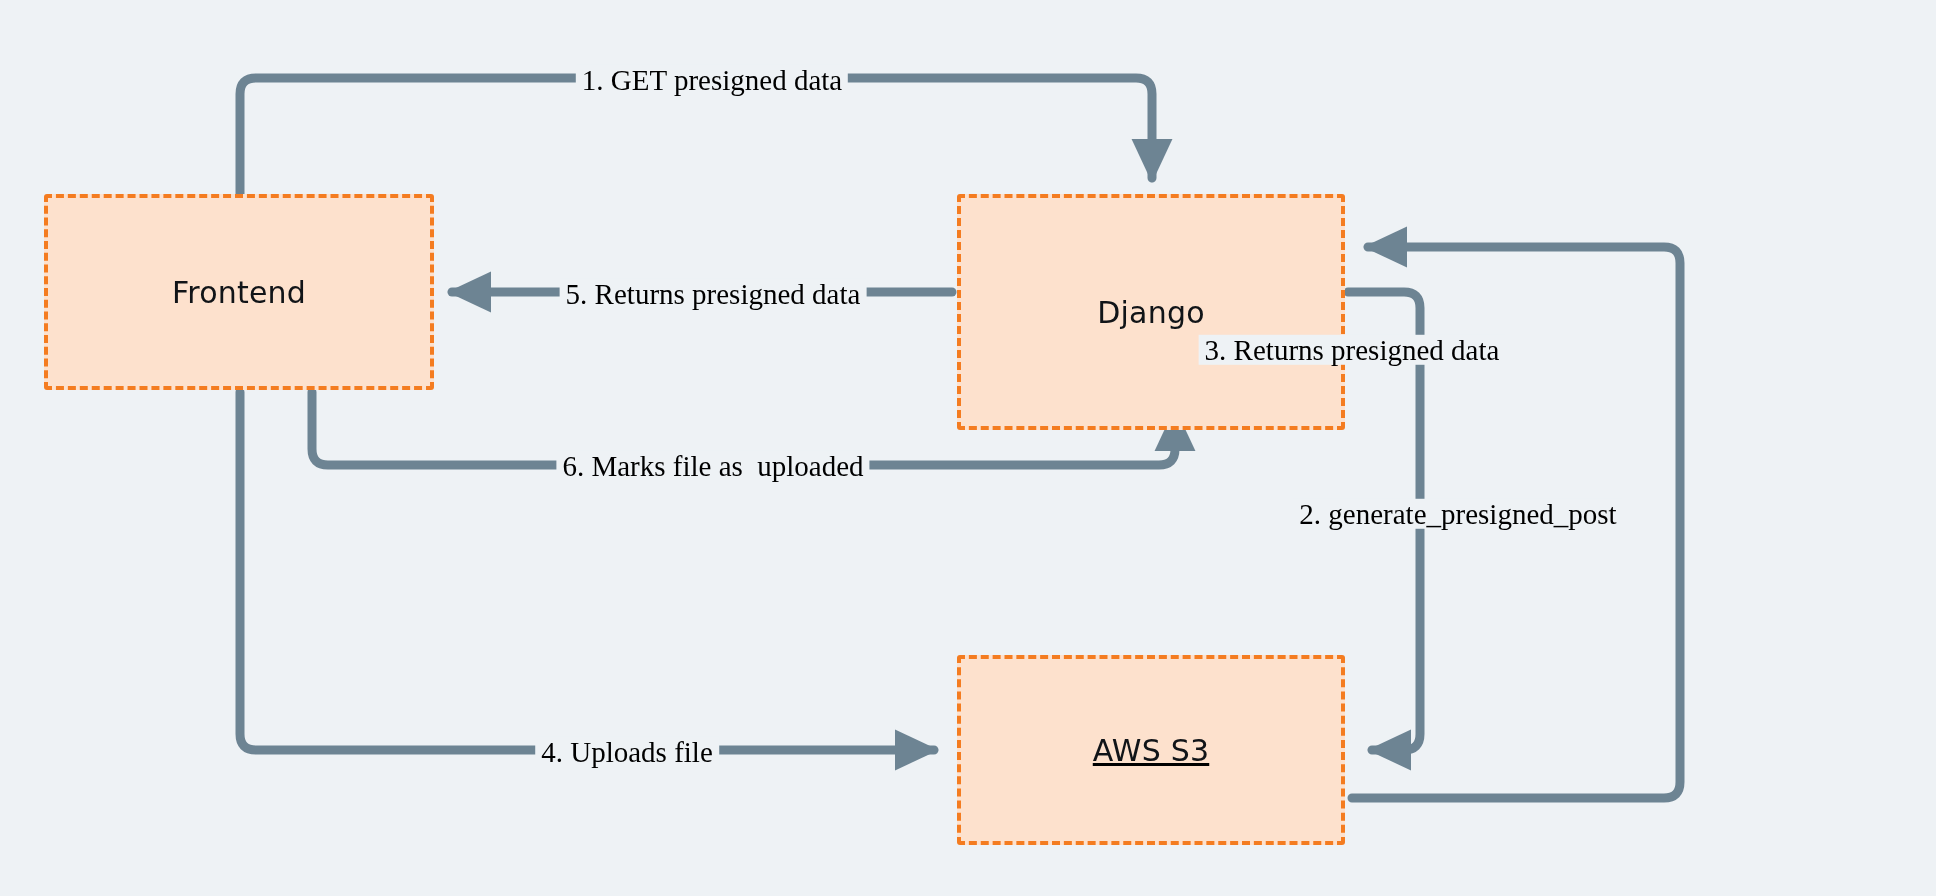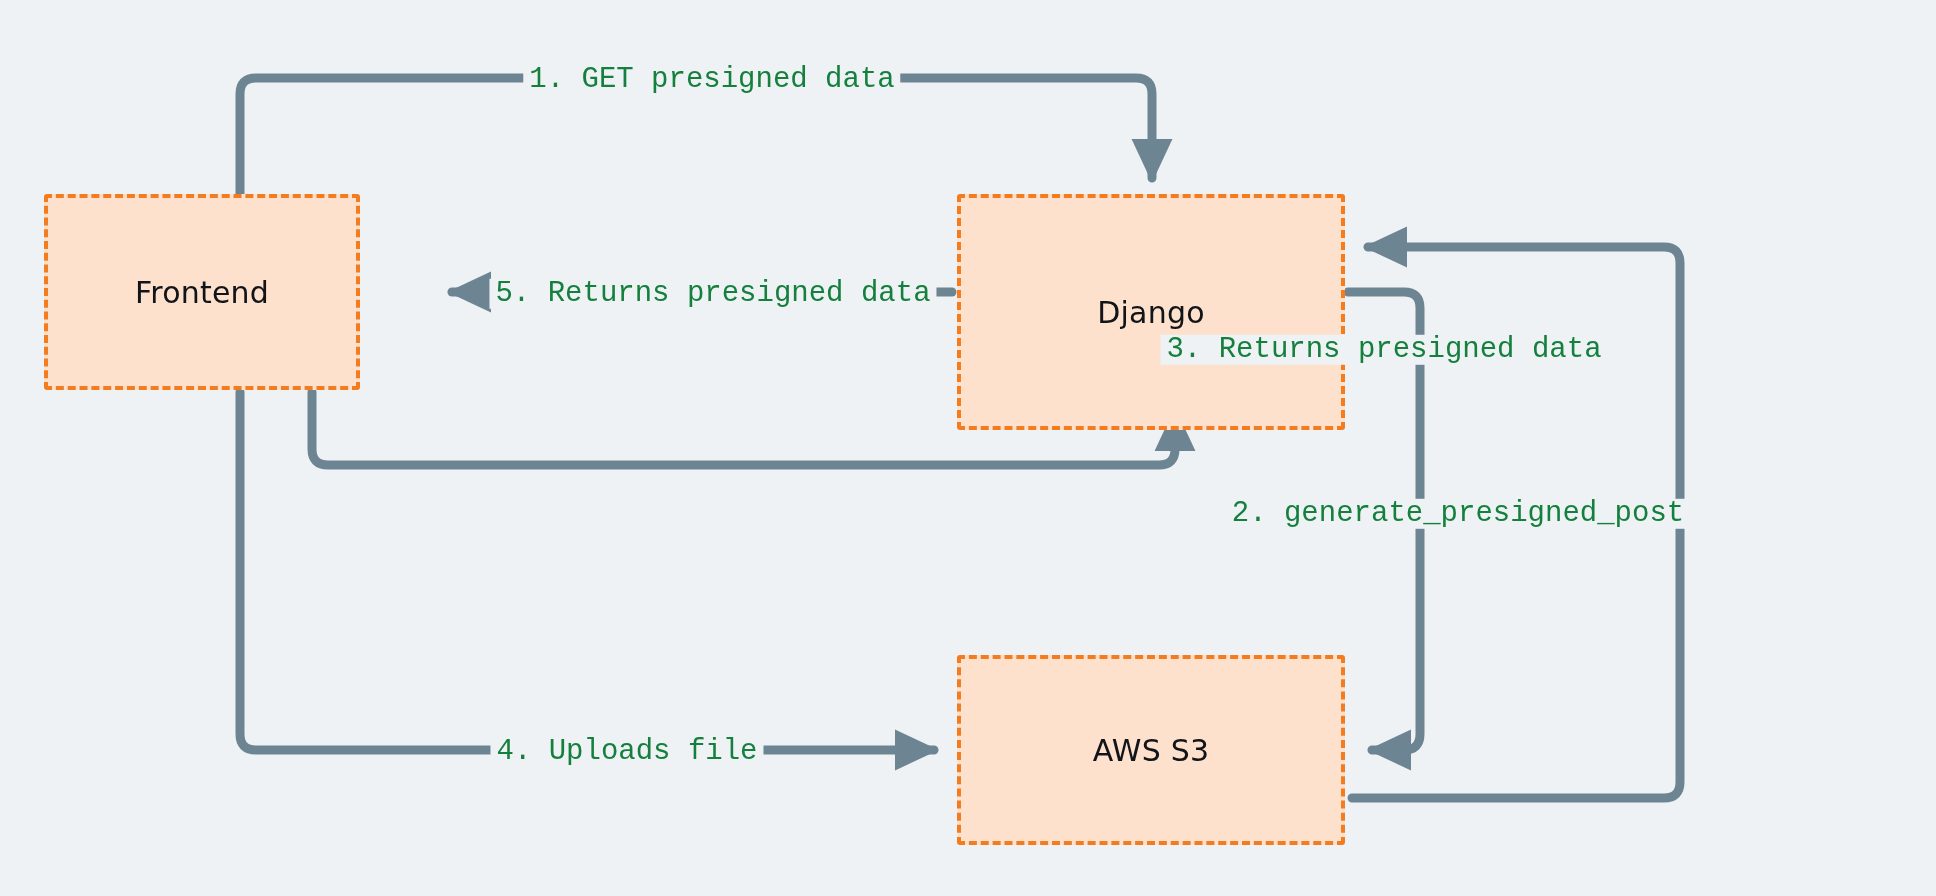--- a/index.html
+++ b/index.html
@@ -39,32 +39,32 @@
   }
   .node-label {
     font-family: "DejaVu Sans", sans-serif;
     font-size: 30px;
     color: #111418;
     letter-spacing: 0.2px;
     white-space: pre;
   }
   .edge-label {
     position: absolute;
-    font-family: Liberation Mono, monospace;
+    font-family: Liberation Serif, serif;
     font-size: 29px;
-    color: #15803d;
+    color: #000000;
     white-space: pre;
     background: #eef2f5;
     line-height: 1.05;
     padding: 0 6px;
     transform: translate(-50%, -50%);
   }
-  .node-frontend { left: 44px;  top: 194px; width: 316px;  height: 196px; }
+  .node-frontend { left: 44px;  top: 194px; width: 390px;  height: 196px; }
   .node-django   { left: 957px; top: 194px; width: 388px;  height: 236px; }
-  .node-awss3    { left: 957px; top: 655px; width: 388px;  height: 190px; }
+  .node-awss3    { left: 957px; top: 655px; width: 388px;  height: 190px; text-decoration: underline; }
 </style>
 </head>
 <body>
 
 <div id="diagram-root">
 
   <svg id="edges-svg" viewBox="0 0 1936 896" xmlns="http://www.w3.org/2000/svg">
     <defs>
       <marker id="arrow-head" viewBox="0 0 10 10" refX="8.4" refY="5" markerWidth="5.2" markerHeight="5.2" orient="auto-start-reverse">
         <path d="M 0 0.6 L 9.4 5 L 0 9.4 z" fill="#6d8493"></path>
@@ -91,22 +91,23 @@
   <div class="node node-django">
     <span class="node-label">Django</span>
   </div>
 
   <div class="node node-awss3">
     <span class="node-label">AWS S3</span>
   </div>
 
   <div class="edge-label" style="left:712px; top:80px;">1. GET presigned data</div>
 
-  <div class="edge-label" style="left:1384px; top:350px;">3. Returns presigned data</div>
+  <div class="edge-label" style="left:1352px; top:350px;">3. Returns presigned data</div>
 
   <div class="edge-label" style="left:713px; top:294px;">5. Returns presigned data</div>
 
+  <div class="edge-label" style="left:713px; top:466px;">6. Marks file as  uploaded</div>
 
   <div class="edge-label" style="left:1418px; top:514px;margin-left:40px;">2. generate_presigned_post</div>
 
   <div class="edge-label" style="left:627px; top:752px;">4. Uploads file</div>
 
 </div>
 
 </body></html>

